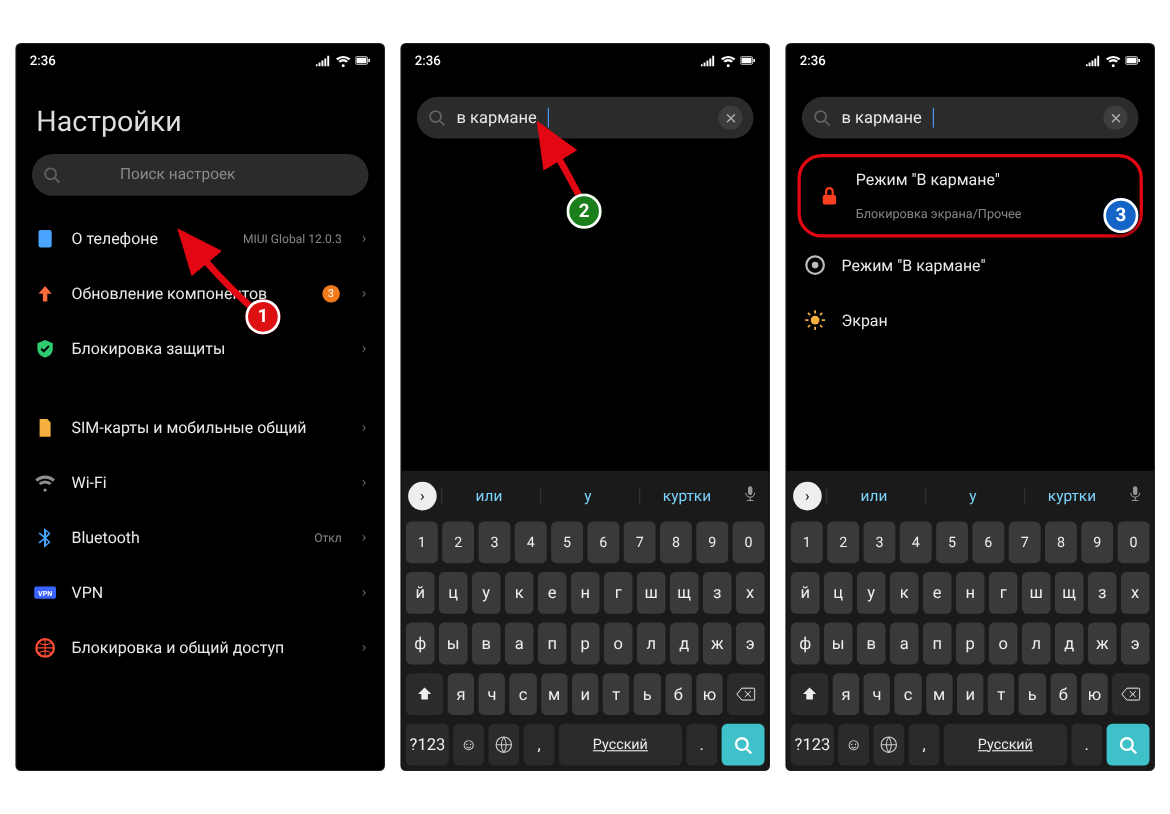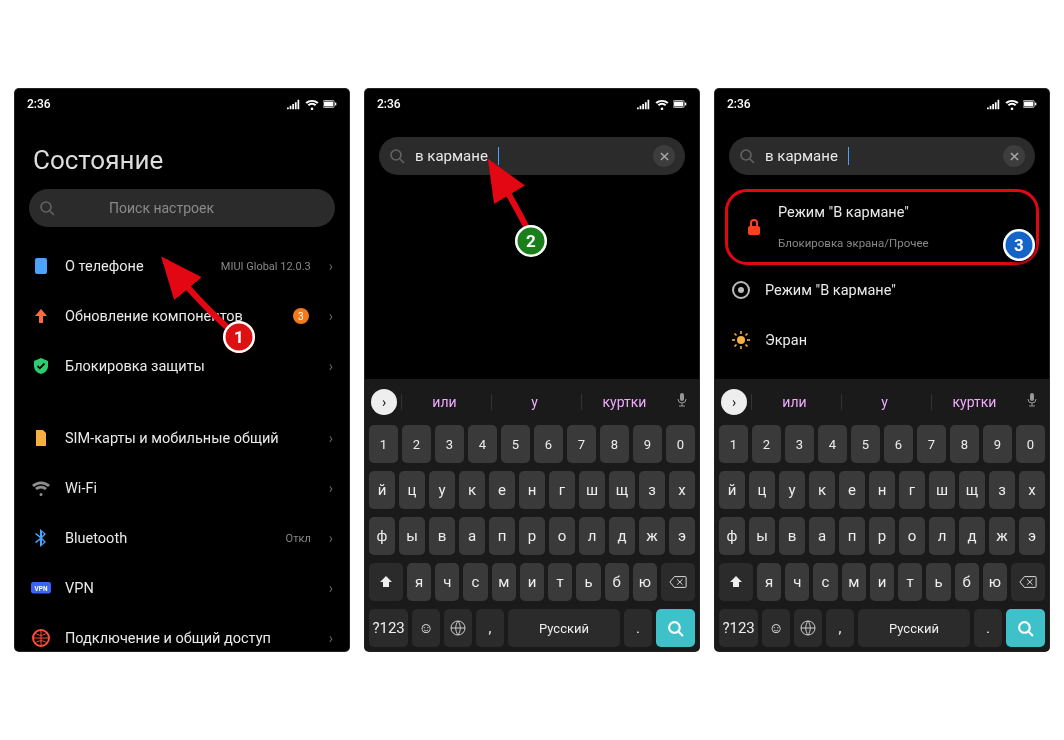--- a/index.html
+++ b/index.html
@@ -4,21 +4,21 @@
 <style>
   * { box-sizing: border-box; margin: 0; padding: 0; }
   body {
     background: #fff;
     font-family: -apple-system, "Segoe UI", Roboto, Arial, sans-serif;
     width: 1064px; height: 740px;
     display: flex; justify-content: center; align-items: center;
     gap: 16px;
   }
   .phone {
-    width: 334px; height: 562px;
+    width: 334px; height: 660px;
     background: #000;
     border-radius: 4px;
     position: relative;
     color: #fff;
     overflow: hidden;
     box-shadow: 0 0 0 1px #222;
   }
   .statusbar {
     height: 30px;
     display: flex; justify-content: space-between; align-items: center;
@@ -91,35 +91,35 @@
   .suggest {
     height:38px; display:flex; align-items:center; padding:0 6px;
     gap:4px;
   }
   .suggest .exp {
     width:26px;height:26px;border-radius:50%;background:#eee;
     display:flex;align-items:center;justify-content:center;color:#111;
     font-size:14px;
   }
   .suggest .sug {
-    flex:1; text-align:center; font-size:14px; color:#f0abfc;
+    flex:1; text-align:center; font-size:14px; color:#7dd3fc;
     border-left:1px solid #333;
   }
   .suggest .sug:first-of-type{border-left:none;}
   .suggest .mic{width:22px;text-align:center;opacity:.7;}
   .krow { display:flex; gap:4px; padding:4px 4px; }
   .key {
     flex:1; height:38px; background:#3a3a3a; border-radius:5px;
     display:flex;align-items:center;justify-content:center;
     font-size:15px; color:#eee;
   }
   .key.num { font-size:13px; }
   .key.dark { background:#2b2b2b; }
   .key.wide { flex:1.4; }
-  .key.space { flex:4; font-size:13px;}
+  .key.space { flex:4; font-size:13px;text-decoration:underline;}
   .key.accent { background:#3ec1c9; }
   .key.bksp svg{width:18px;height:18px;}
   .krow.shift .key:first-child,
   .krow.shift .key:last-child { flex:1.4;}
 
   
   .anno {
     position:absolute;
     display:flex;align-items:center;justify-content:center;
     pointer-events:none;
@@ -151,21 +151,21 @@
       <svg class="sb-ico" viewBox="0 0 16 12">
           <path fill="#fff" d="M8 10a1.5 1.5 0 100 3 1.5 1.5 0 000-3zM3 6.5a8 8 0 0110 0l-1.7 1.7a5.5 5.5 0 00-6.6 0zM.5 4a12 12 0 0115 0l-1.7 1.7a9.5 9.5 0 00-11.6 0z"></path>
         </svg>
       <svg class="sb-ico" viewBox="0 0 20 12">
           <rect x="0" y="1" width="16" height="10" rx="2" fill="none" stroke="#fff"></rect>
           <rect x="1.5" y="2.5" width="13" height="7" fill="#fff"></rect>
           <rect x="17" y="4" width="2" height="4" fill="#fff"></rect>
         </svg>
     </span>
   </div>
-  <div class="title">Состояние</div>
+  <div class="title">Настройки</div>
   <div class="searchbar">
     <svg class="mag" viewBox="0 0 16 16">
         <circle cx="7" cy="7" r="5" fill="none" stroke="#888" stroke-width="1.6"></circle>
         <line x1="11" y1="11" x2="15" y2="15" stroke="#888" stroke-width="1.6"></line>
       </svg>
     <span class="ph">Поиск настроек</span>
   </div>
 
   <div class="list" id="list1">
       <div class="item">
@@ -253,21 +253,21 @@
         <span class="chev">›</span>
       </div>
       <div class="item">
         <span class="ico">
           <svg viewBox="0 0 20 20">
             <circle cx="10" cy="10" r="8" fill="none" stroke="#ff4d3a" stroke-width="2"></circle>
             <path d="M10 2v16M2 10h16M4 5c4 3 8 3 12 0M4 15c4-3 8-3 12 0" stroke="#ff4d3a" fill="none"></path>
           </svg>
         </span>
         <div class="col">
-          <span class="lbl">Подключение и общий доступ</span>
+          <span class="lbl">Блокировка и общий доступ</span>
         </div>
         <span class="chev">›</span>
       </div>
     </div>
 
   <svg class="arrow" style="left:130px;top:160px;" width="120" height="100">
     <defs>
         <marker id="ah1" markerWidth="8" markerHeight="8" refX="6" refY="3" orient="auto">
           <path d="M0,0 L7,3 L0,6 z" fill="#e30613"></path>
         </marker>

